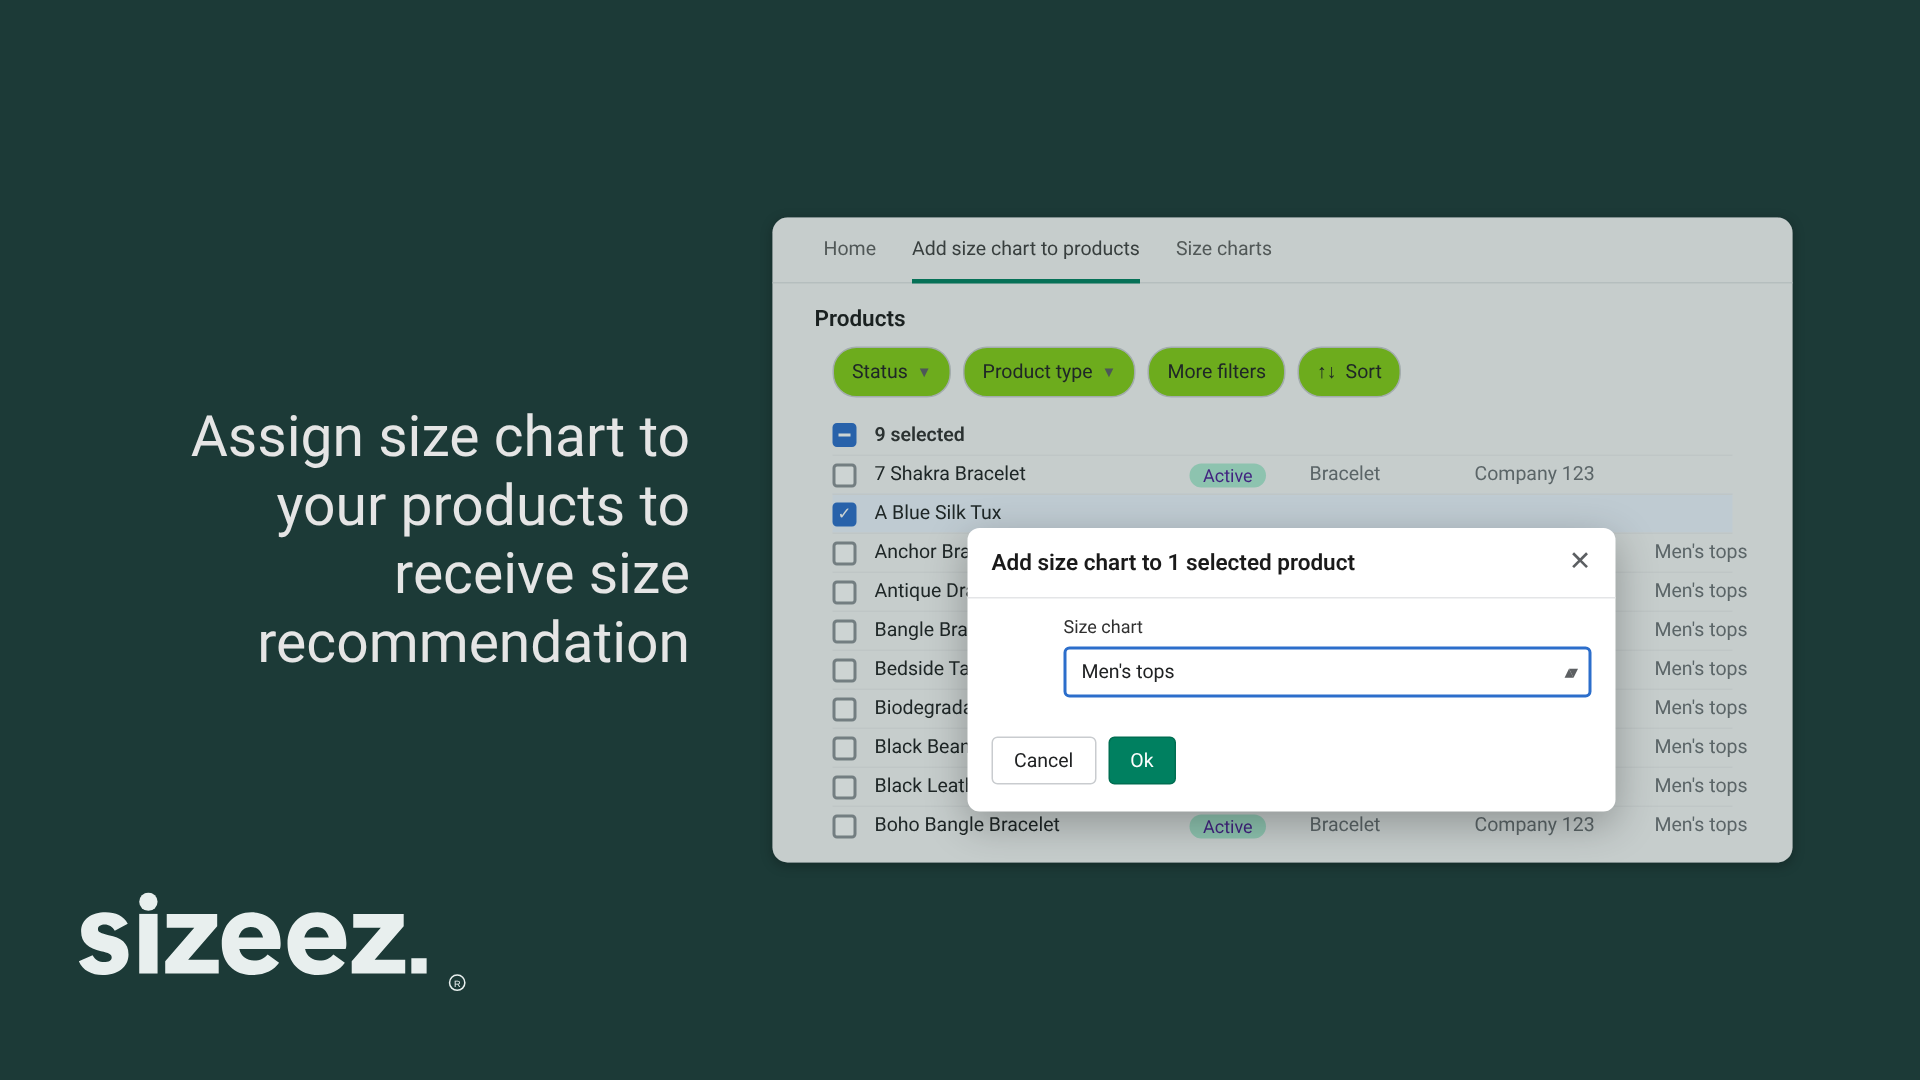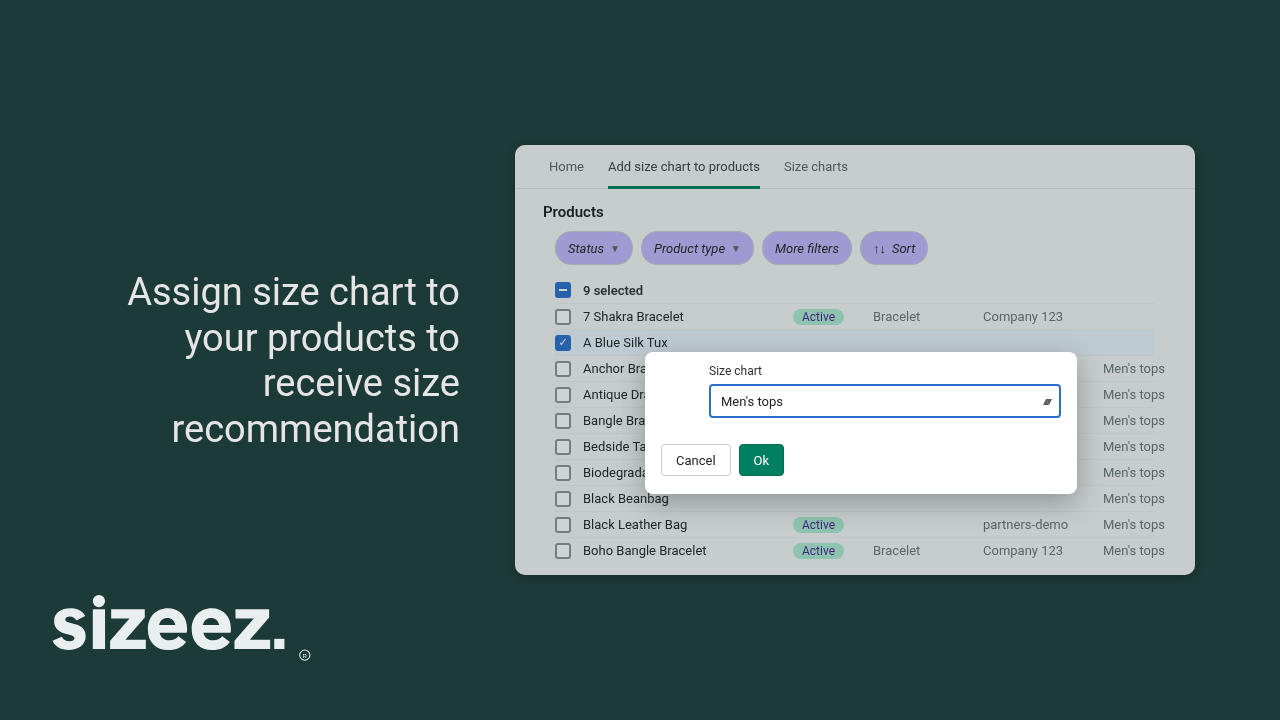--- a/index.html
+++ b/index.html
@@ -69,22 +69,22 @@
     border: 1px solid #c9cccf; border-radius: 4px;
     background: #fff; height: 34px; padding: 0 10px; color: #6d7175;
   }
   .search-wrap input {
     border: none; outline: none; width: 100%; font-size: 13px; color: #333;
     background: transparent;
   }
   .tb-btn {
     display: flex; align-items: center; gap: 6px;
     border: 1px solid #c9cccf; border-radius: 16px;
-    background: #c4b5fd; height: 34px; padding: 0 12px;
-    font-size: 13px; color: #202223; cursor: pointer; font-style: italic;
+    background: #84cc16; height: 34px; padding: 0 12px;
+    font-size: 13px; color: #202223; cursor: pointer;
   }
   .caret { font-size: 10px; color: #5c5f62; }
 
   .table {
     padding: 0 40px;
     font-size: 13px;
   }
   .row {
     display: grid;
     grid-template-columns: 28px 210px 80px 110px 120px 100px;
@@ -293,20 +293,24 @@
       <span class="muted">Bracelet</span>
       <span class="muted">Company 123</span>
       <span class="muted">Men's tops</span>
     </div>
   </div>
 
   <div class="veil"></div>
 </div>
 
 <div class="modal">
+  <div class="modal-head">
+    <div class="modal-title">Add size chart to 1 selected product</div>
+    <div class="close">✕</div>
+  </div>
   <div class="modal-body">
     <div class="field-label">Size chart</div>
     <div class="select">
       <span>Men's tops</span>
       <span class="chev">▴▾</span>
     </div>
   </div>
   <div class="modal-foot">
     <div class="btn secondary">Cancel</div>
     <div class="btn primary">Ok</div>

